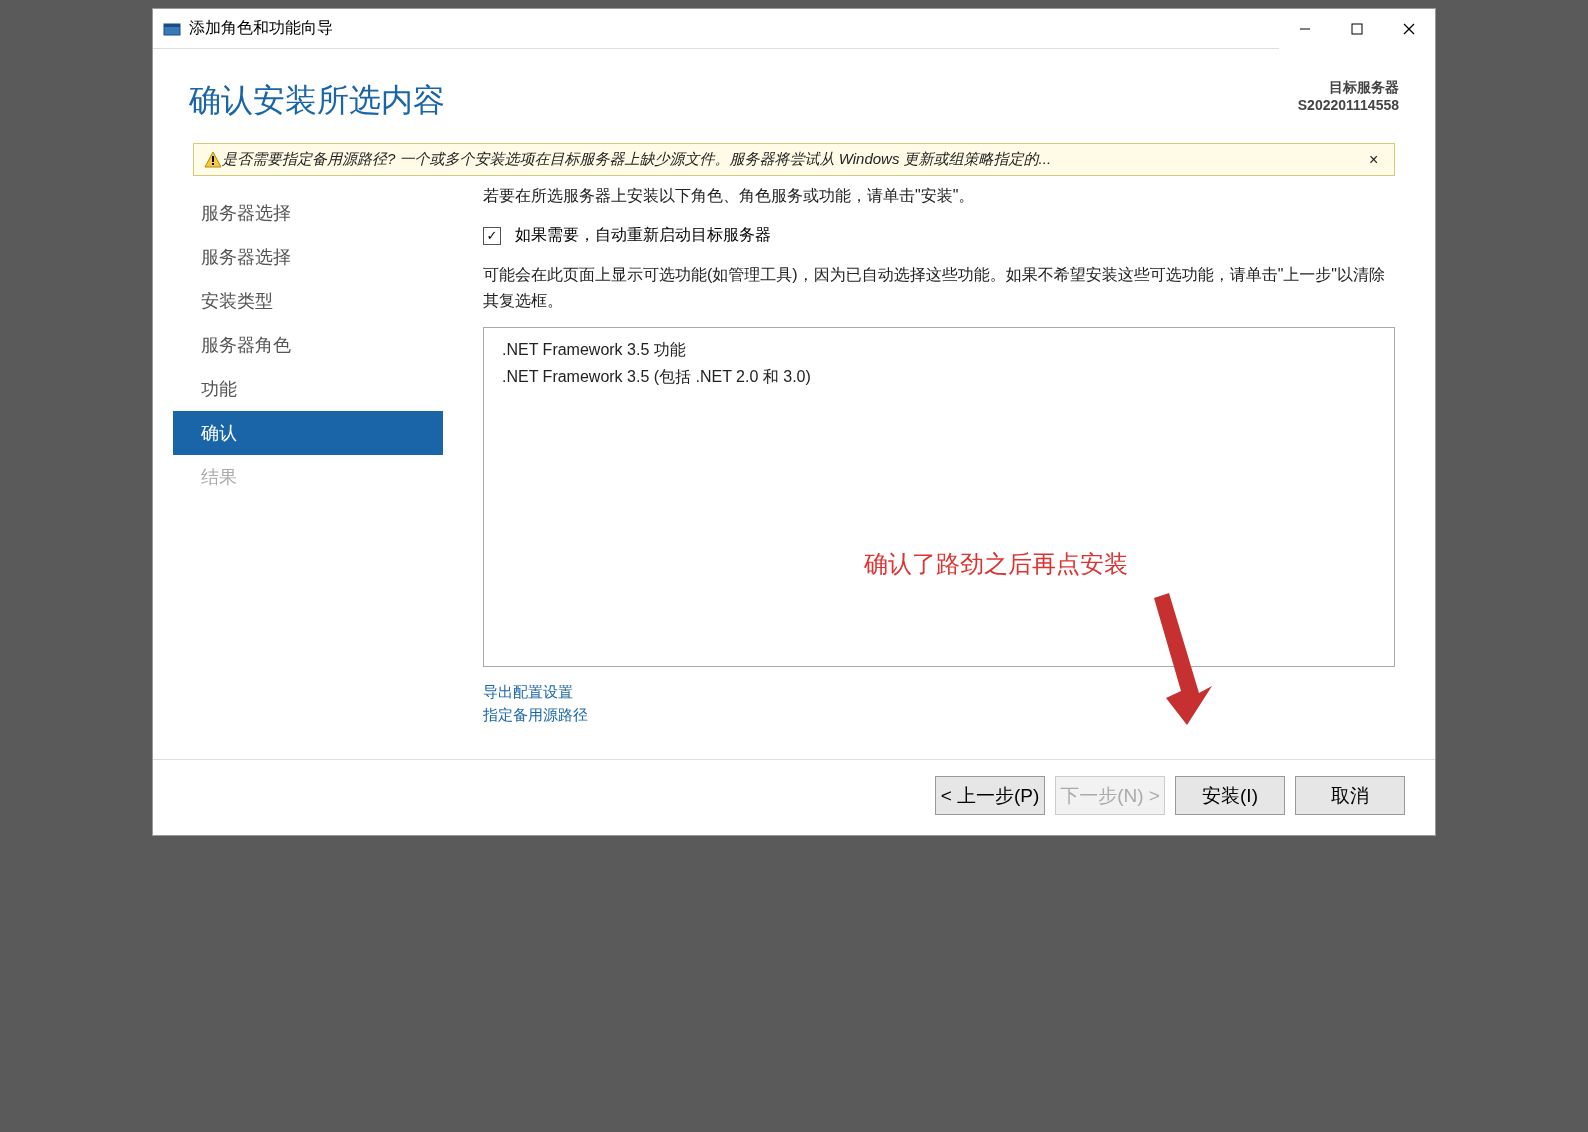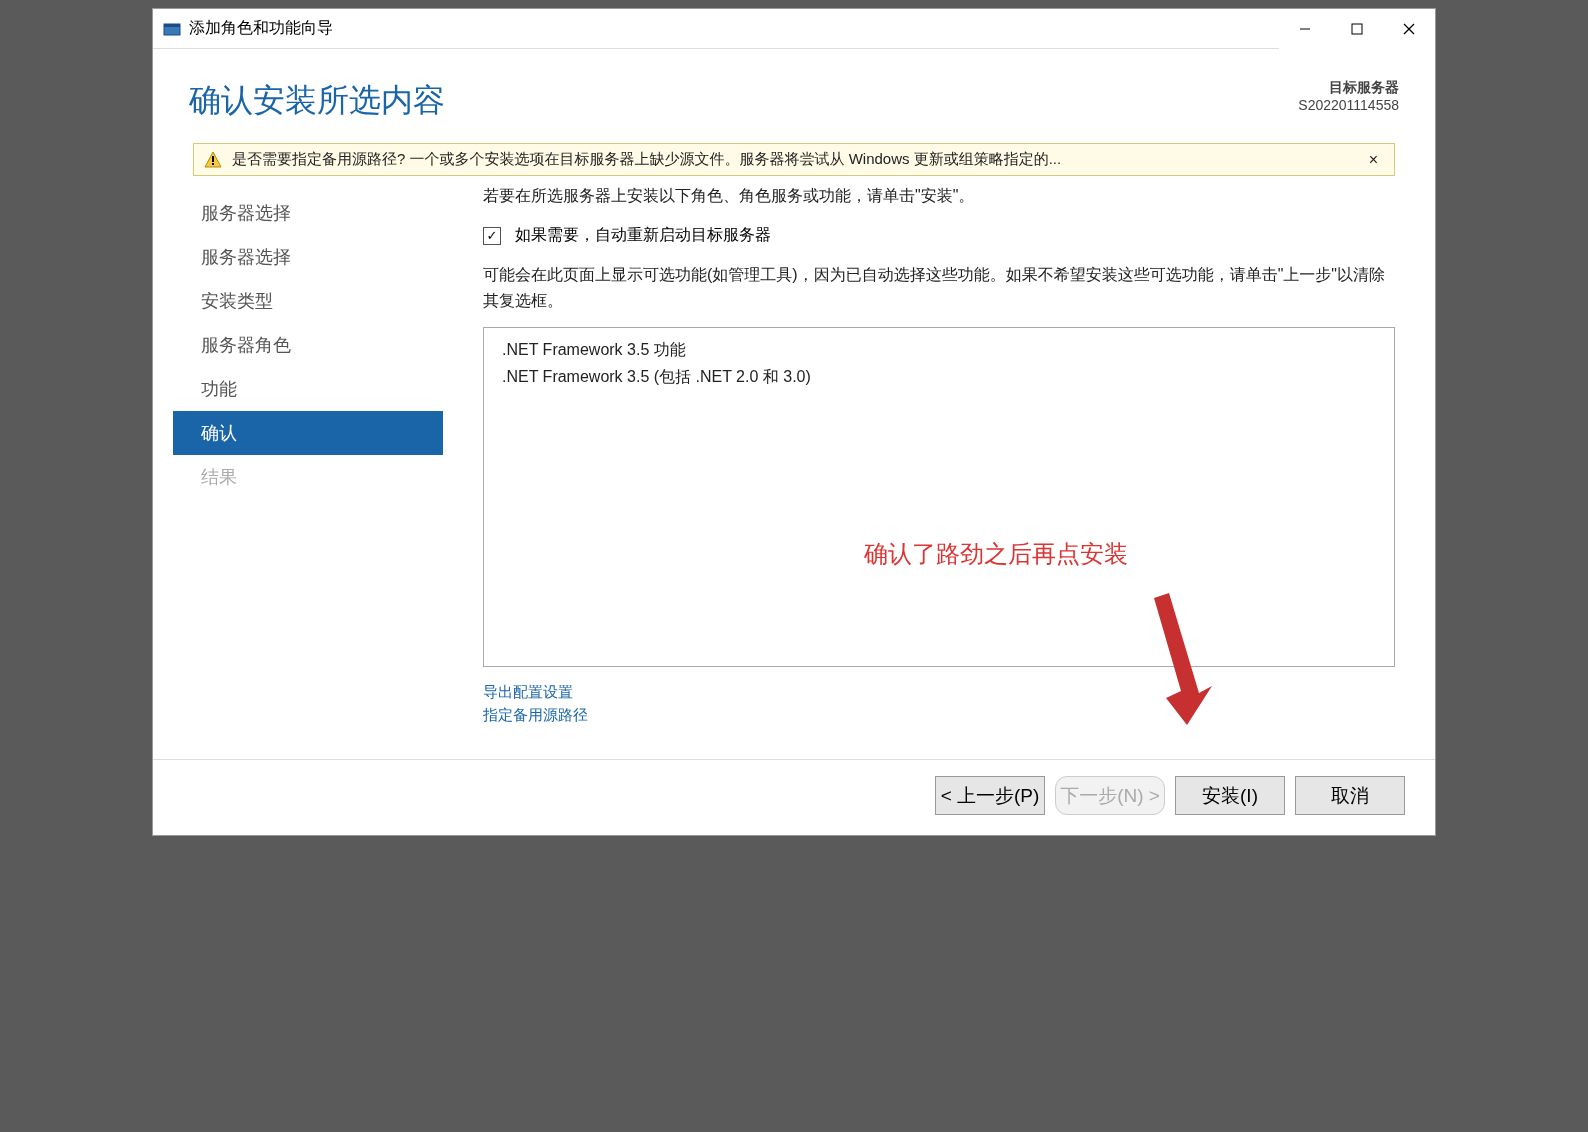--- a/index.html
+++ b/index.html
@@ -9,24 +9,24 @@
     .titlebar { height: 40px; background: #fff; display: flex; align-items: center; padding-left: 10px; border-bottom: 1px solid #ddd; }
     .titlebar-icon { width: 18px; height: 18px; margin-right: 8px; display: inline-flex; align-items: center; justify-content: center; }
     .titlebar-text { font-size: 16px; color: #000; flex: 1; }
     .win-controls { display: flex; }
     .win-btn { width: 52px; height: 40px; display: flex; align-items: center; justify-content: center; background: #fff; cursor: pointer; }
 
     .header { padding: 30px 36px 20px 36px; background: #fff; display: flex; justify-content: space-between; align-items: flex-start; }
     .header-left h1 { font-size: 32px; font-weight: 400; color: #1a65a8; }
     .header-right { text-align: right; font-size: 14px; color: #444; }
     .header-right .label { font-weight: bold; }
-    .header-right .val { font-weight: normal; text-align: right; }
+    .header-right .val { font-weight: bold; text-align: right; }
 
     .body { flex: 1; display: flex; background: #fff; padding: 0 20px 20px 20px; flex-direction: column; }
-    .warning-bar { margin: 0 20px 10px 20px; background: #fffbe6; border: 1px solid #d8c97a; padding: 6px 10px; display: flex; align-items: center; gap: 10px; font-size: 15px; color: #222; }
+    .warning-bar { margin: 0 20px 10px 20px; background: #fffbe6; border: 1px solid #d8c97a; padding: 6px 10px; display: flex; align-items: center; font-size: 15px; color: #222; font-style: italic; }
     .warning-bar .warn-icon { width: 18px; height: 18px; }
     .warning-bar .warn-text { flex: 1; white-space: nowrap; overflow: hidden; text-overflow: ellipsis; }
     .warning-bar .warn-close { cursor: pointer; font-size: 16px; padding: 0 6px; }
 
     .columns { display: flex; flex: 1; }
     .sidebar { width: 270px; padding: 5px 0; }
     .side-item { padding: 10px 28px; font-size: 18px; color: #555; cursor: pointer; }
     .side-item.active { background: #1a65a8; color: #fff; }
     .side-item.disabled { color: #aaa; }
 
@@ -36,21 +36,21 @@
     .chk { width: 18px; height: 18px; border: 1px solid #555; display: inline-flex; align-items: center; justify-content: center; font-size: 13px; cursor: pointer; background:#fff; }
     .note { font-size: 16px; color: #222; margin-bottom: 14px; line-height: 1.6; }
     .listbox { border: 1px solid #aaa; background: #fff; flex: 1; min-height: 340px; padding: 12px 18px; font-size: 16px; color: #222; position: relative; }
     .listbox .item-parent { margin-bottom: 6px; }
     .listbox .item-child { }
     .links { margin-top: 16px; }
     .links a { display: block; color: #1a65a8; font-size: 15px; text-decoration: none; margin-bottom: 4px; cursor: pointer; }
 
     .footer { padding: 16px 30px 20px 0; display: flex; justify-content: flex-end; gap: 10px; background: #fff; border-top: 1px solid #ddd; }
     .btn { min-width: 110px; height: 39px; background: #e6e6e6; border: 1px solid #999; font-size: 19px; cursor: pointer; }
-    .btn:disabled { color: #aaa; border-color: #ccc; background: #f2f2f2; cursor: default; border-radius: 12px; }
+    .btn:disabled { color: #aaa; border-color: #ccc; background: #f2f2f2; cursor: default; }
 
     .annotation-text { position: absolute; color: #d33; font-size: 24px; font-weight: 400; pointer-events: none; }
     .annotation-arrow { position: absolute; pointer-events: none; }
   </style>
 </head>
 <body>
 
 <div class="window">
 
   <div class="titlebar">
@@ -121,21 +121,21 @@
         <div class="instr">若要在所选服务器上安装以下角色、角色服务或功能，请单击"安装"。</div>
         <div class="chk-row">
           <span class="chk">✓</span>
           <span>如果需要，自动重新启动目标服务器</span>
         </div>
         <div class="note">可能会在此页面上显示可选功能(如管理工具)，因为已自动选择这些功能。如果不希望安装这些可选功能，请单击"上一步"以清除其复选框。</div>
         <div class="listbox">
           <div class="item-parent">.NET Framework 3.5 功能</div>
           <div class="item-child">.NET Framework 3.5 (包括 .NET 2.0 和 3.0)</div>
 
-          <div class="annotation-text" style="left:380px; top:210px;">确认了路劲之后再点安装</div>
+          <div class="annotation-text" style="left:380px; top:220px;">确认了路劲之后再点安装</div>
           <svg class="annotation-arrow" style="left:640px; top:260px;" width="90" height="140">
             <defs></defs>
             <polygon points="30,10 45,5 75,105 88,98 63,137 42,110 57,103" fill="#c63030"></polygon>
           </svg>
         </div>
         <div class="links">
           <a>导出配置设置</a>
           <a>指定备用源路径</a>
         </div>
       </div>

